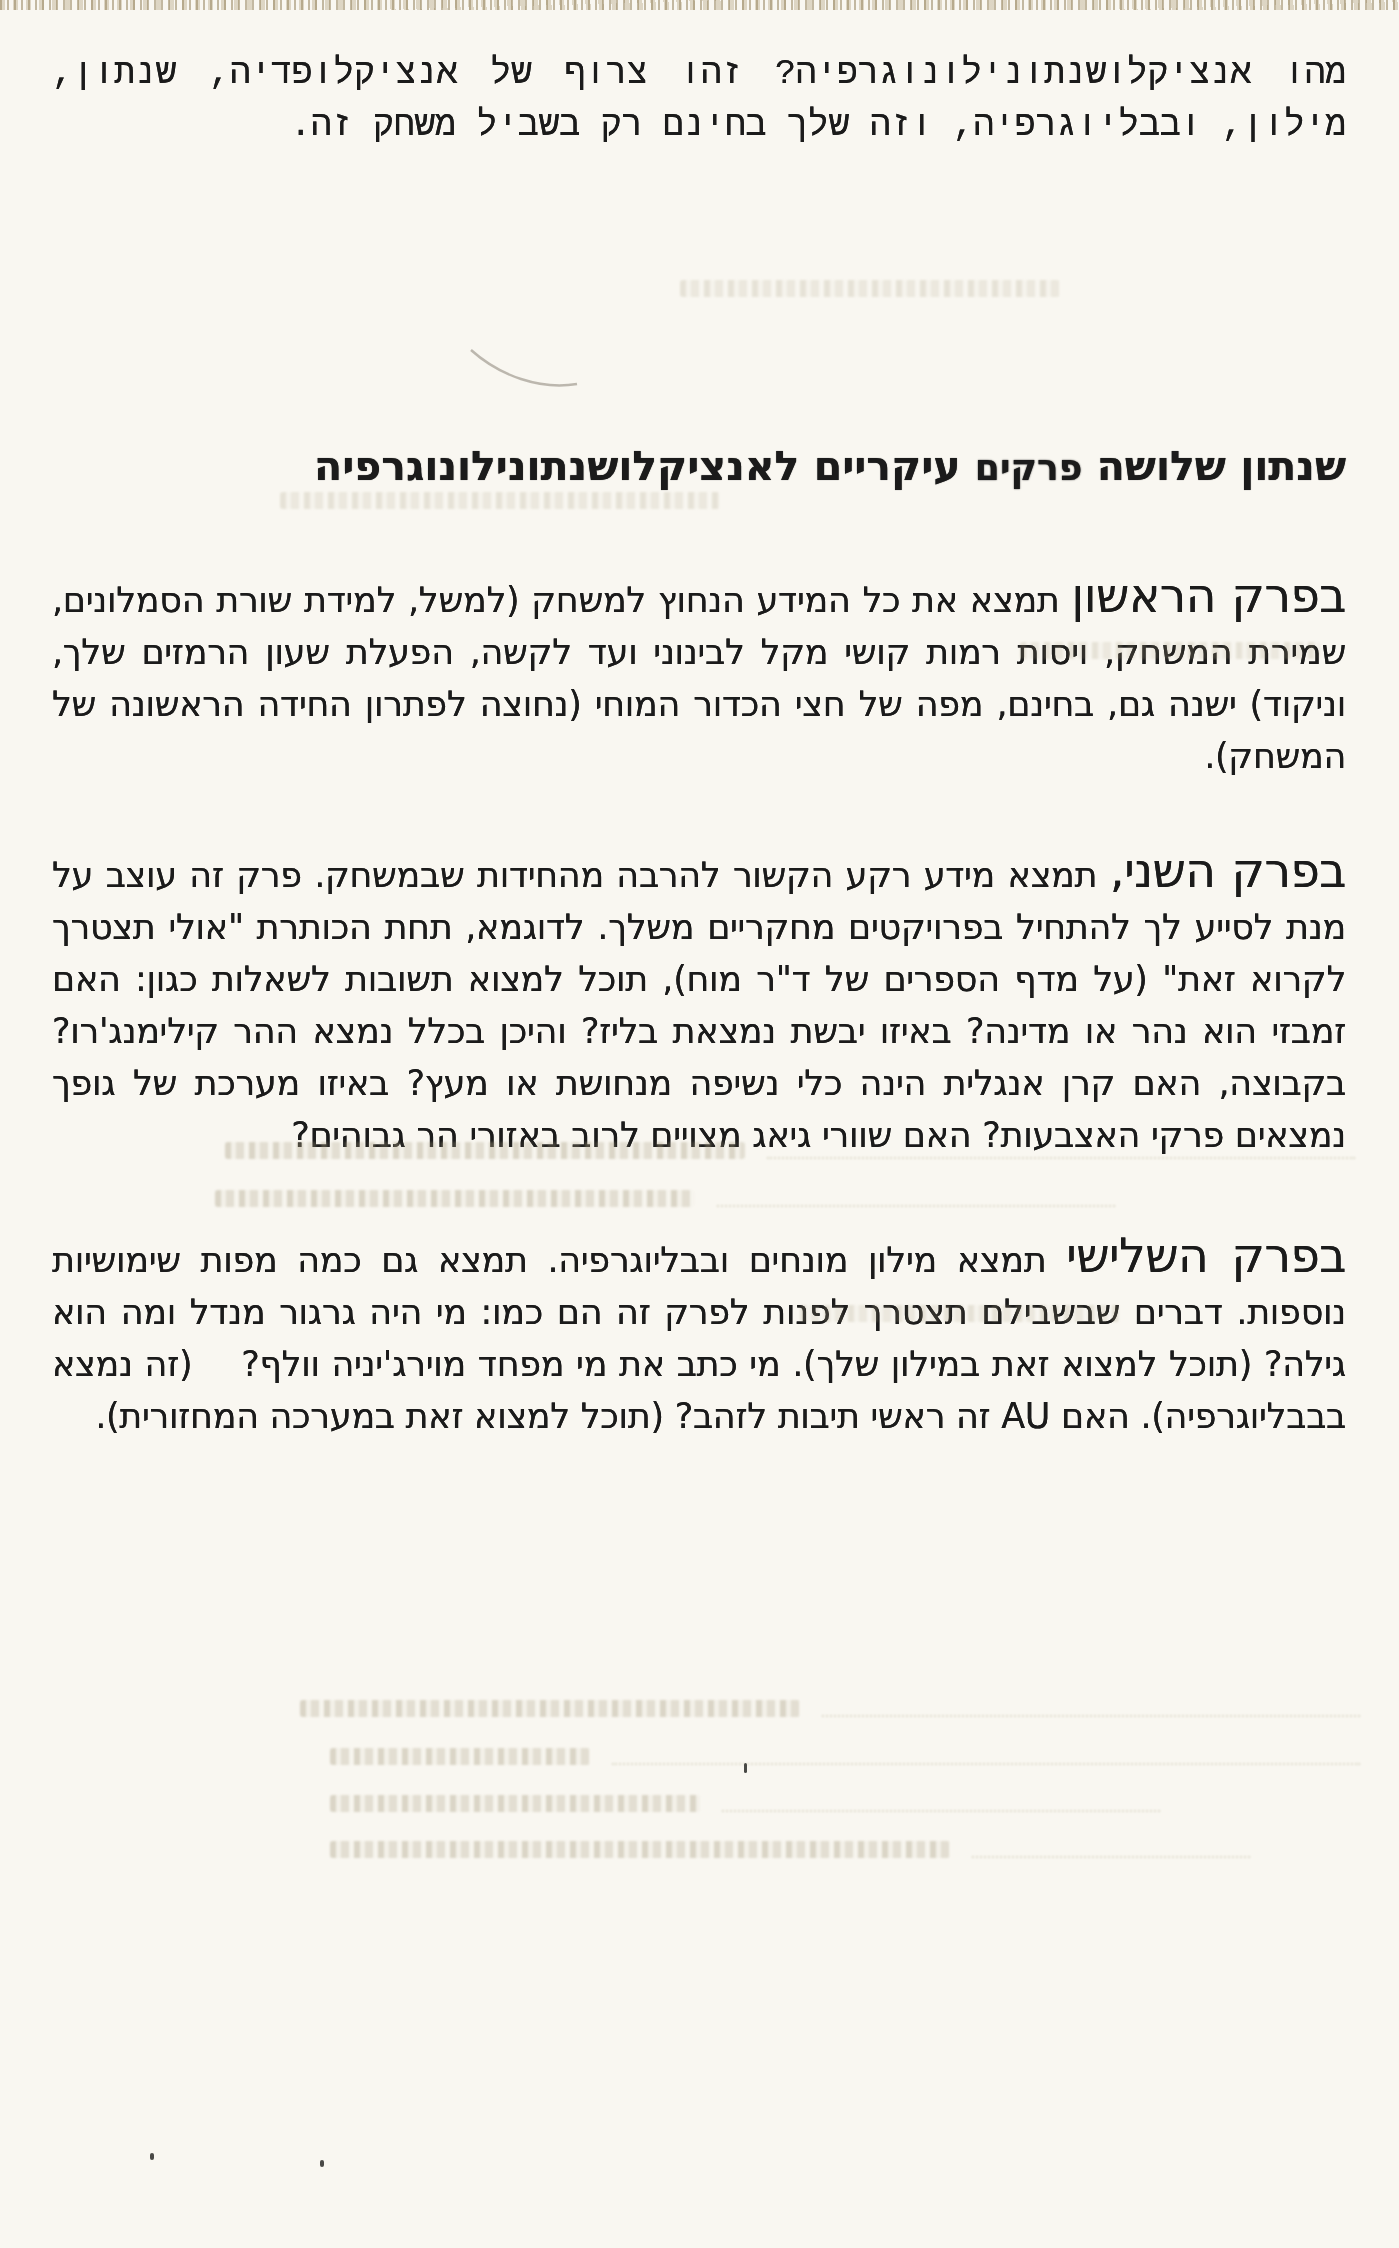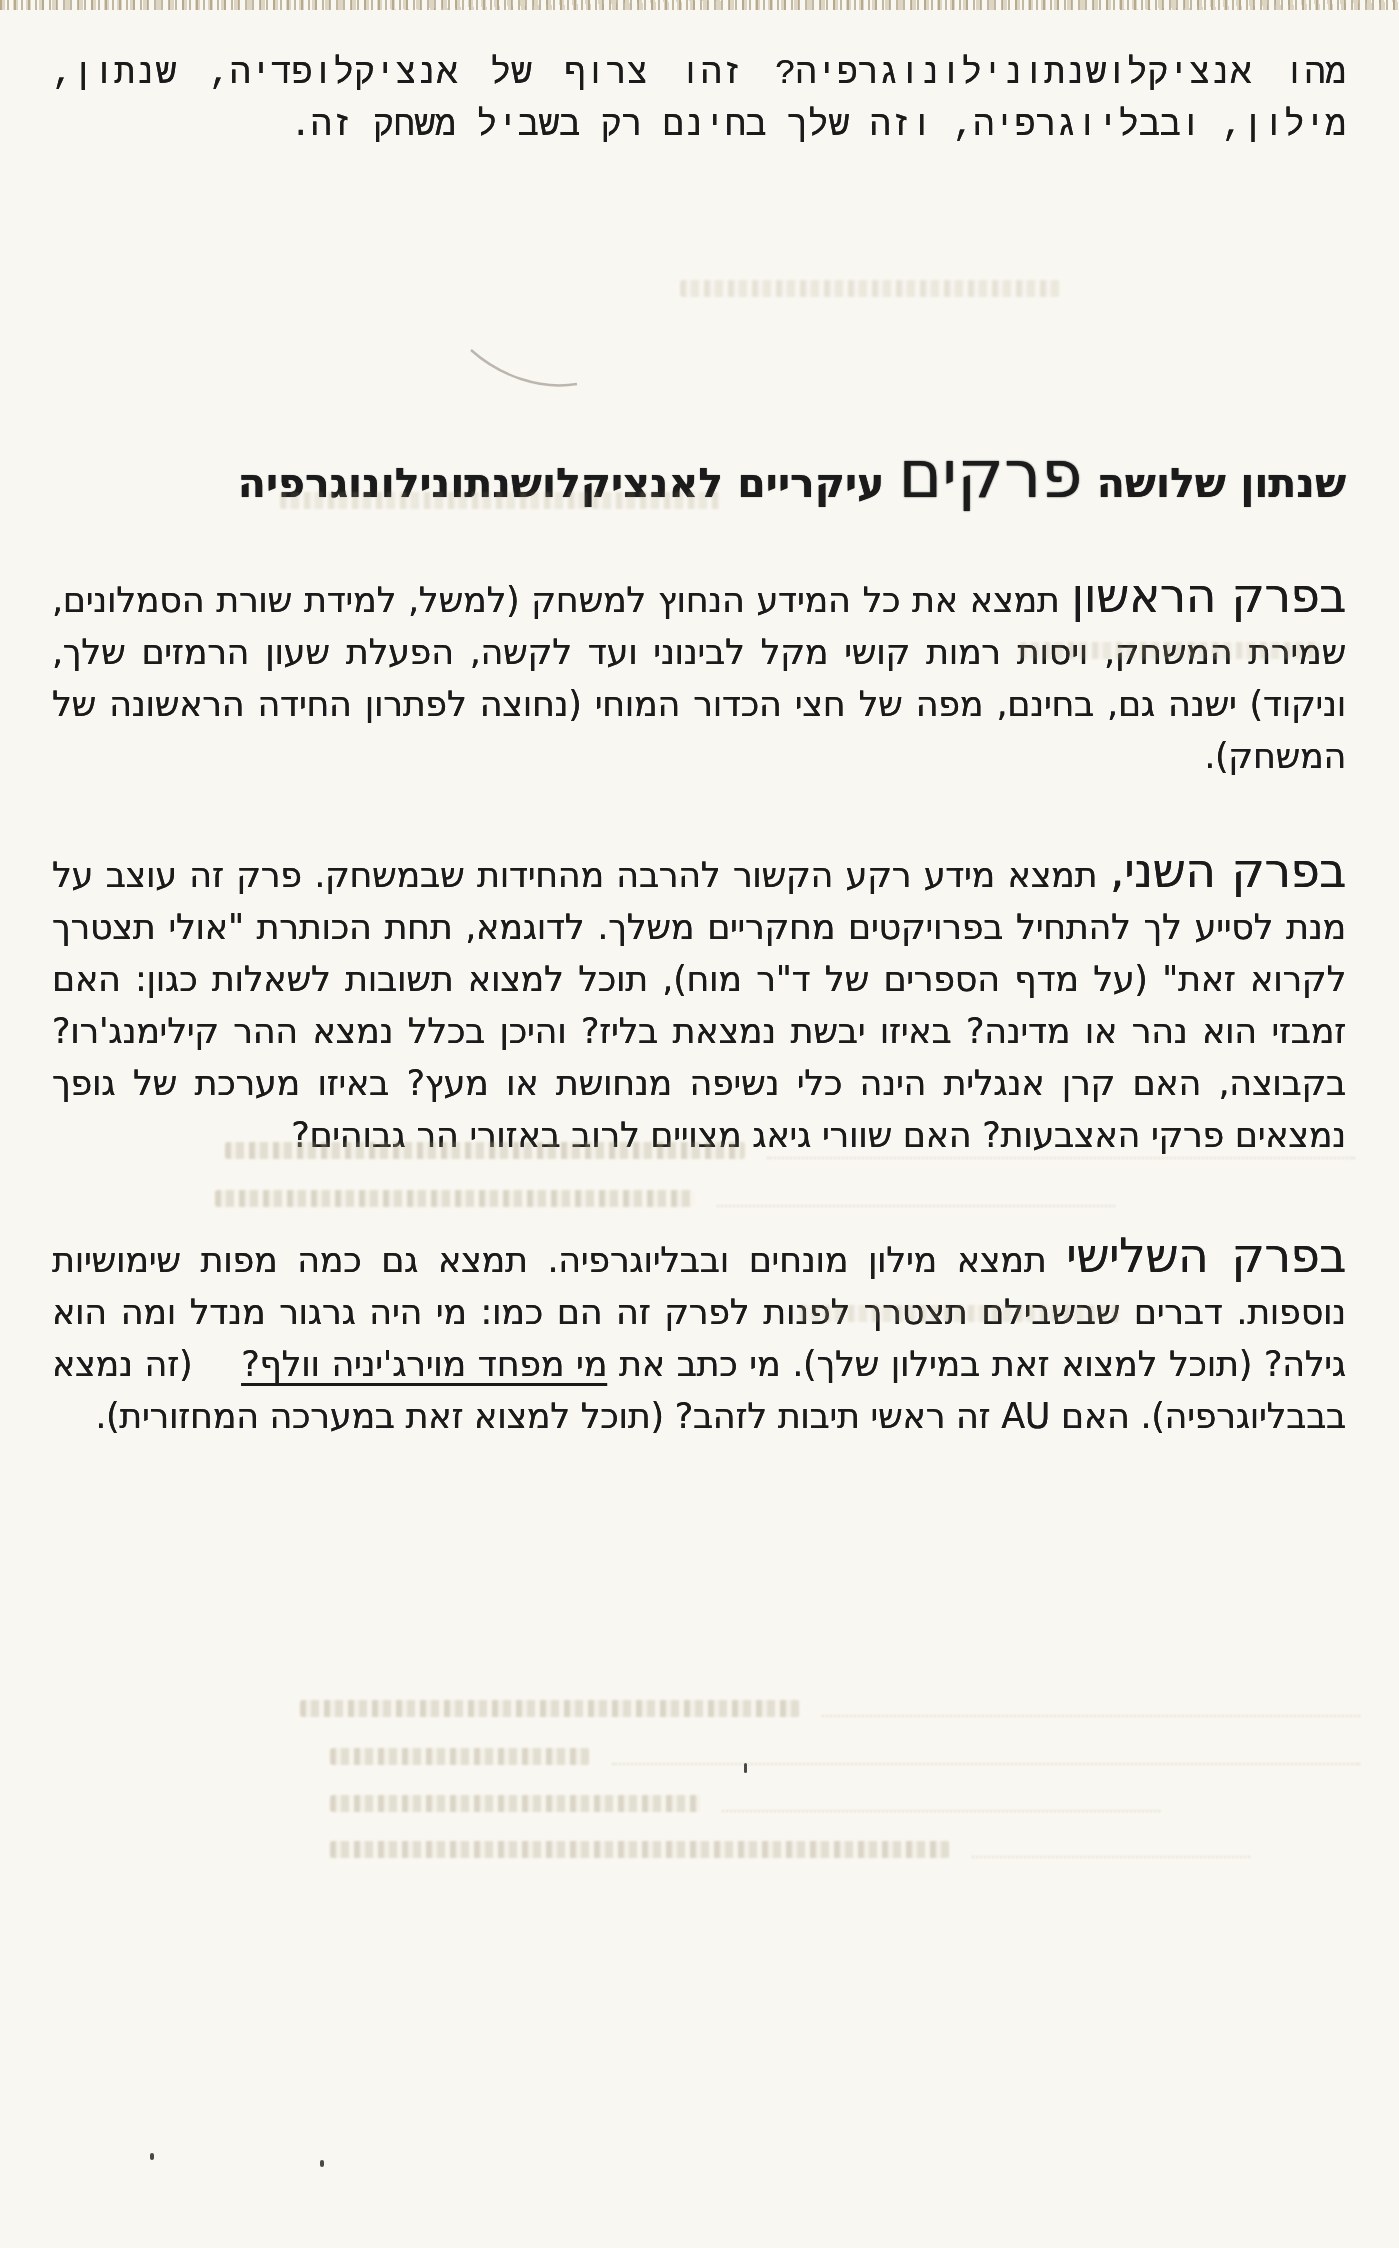--- a/index.html
+++ b/index.html
@@ -37,27 +37,26 @@
     line-height:1;
     letter-spacing:-0.5px;
   }
   .heading{
     font-size:41px;
     font-weight:bold;
     line-height:1.2;
     text-shadow:0 0 0.8px currentColor;
   }
   .heading .hd-emph{
-    font-size:66px;
-    font-weight:normal;
+    font-size:36px;
+    font-weight:bold;
     line-height:1;
     text-shadow:0 0 1.6px currentColor;
   }
   .u-phrase{
-    text-decoration:underline;
     text-decoration-thickness:3px;
     text-underline-offset:7px;
     margin-left:37px;
   }
   
   .ghost{
     position:absolute;
     display:flex;align-items:flex-end;gap:22px;
     filter:blur(1px);
     opacity:.5;

